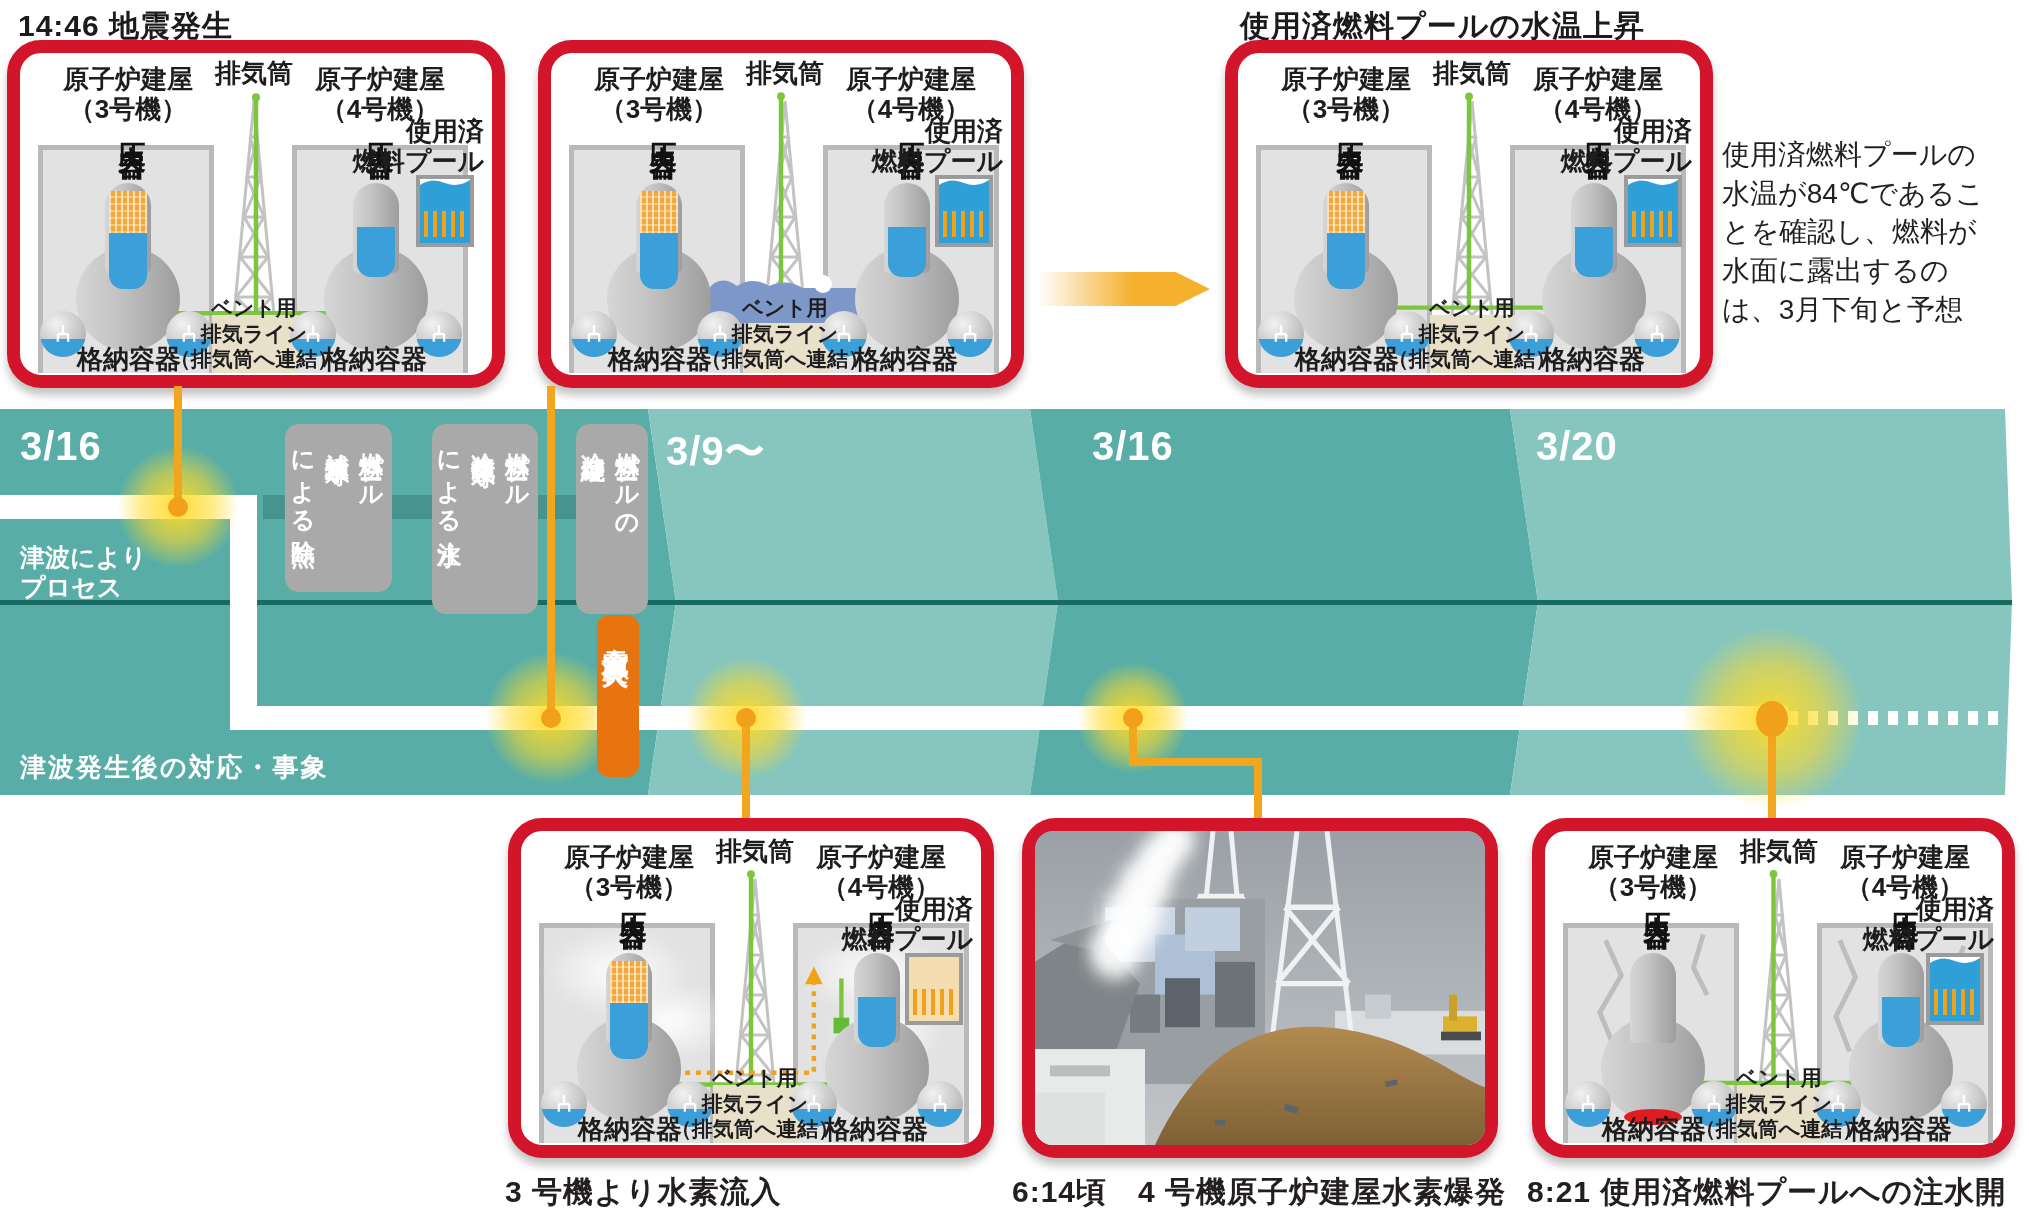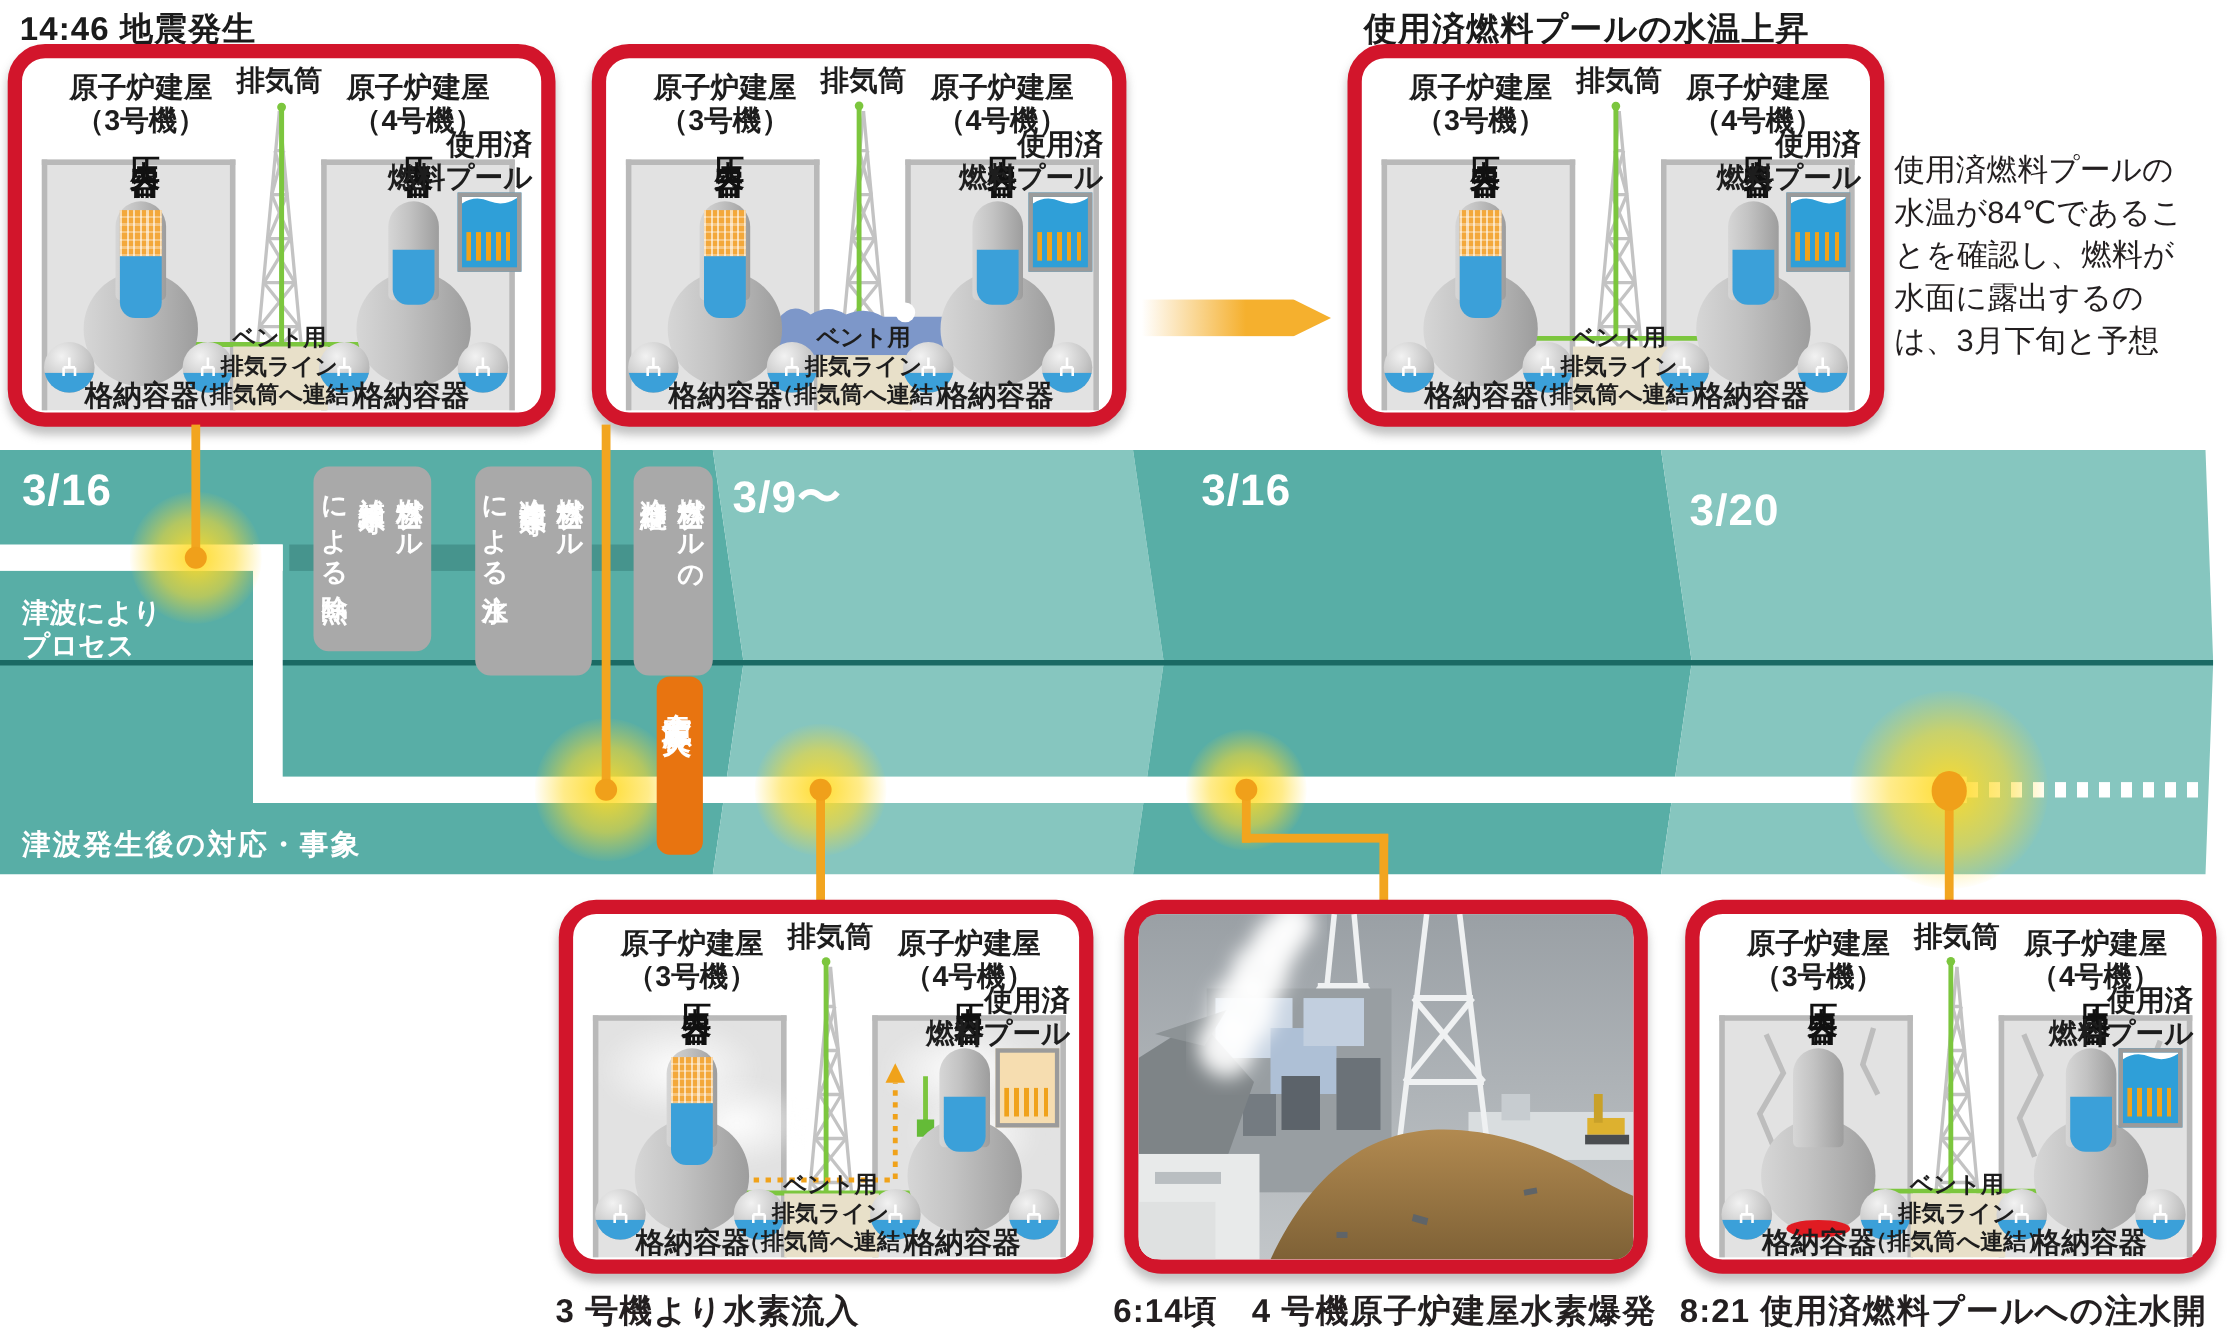--- a/index.html
+++ b/index.html
@@ -418,21 +418,21 @@
 
   <div class="glow" style="left:118px;top:447px;width:120px;height:120px;"></div>
   <div class="glow" style="left:486px;top:653px;width:130px;height:130px;"></div>
   <div class="glow" style="left:686px;top:658px;width:120px;height:120px;"></div>
   <div class="glow" style="left:1078px;top:663px;width:110px;height:110px;"></div>
   <div class="glow" style="left:1682px;top:628px;width:180px;height:180px;"></div>
 
   <div class="tl-date" style="left:20px;top:424px;">3/16</div>
   <div class="tl-date" style="left:666px;top:424px;">3/9〜</div>
   <div class="tl-date" style="left:1092px;top:424px;">3/16</div>
-  <div class="tl-date" style="left:1536px;top:424px;margin-top:18px;">3/20</div>
+  <div class="tl-date" style="left:1536px;top:424px;">3/20</div>
 
   <div class="tl-rowlbl pre" style="left:20px;top:543px;font-size:25px;line-height:1.18;">津波により
 プロセス</div>
   <div class="tl-rowlbl" style="left:20px;top:750px;font-size:26px;letter-spacing:2px;">津波発生後の対応・事象</div>
 
   <div class="pill pre" style="left:285px;top:424px;width:107px;height:168px;">燃料プール
 補給水系等
 による除熱</div>
   <div class="pill pre" style="left:432px;top:424px;width:106px;height:190px;">燃料プール
 冷却浄化系等

